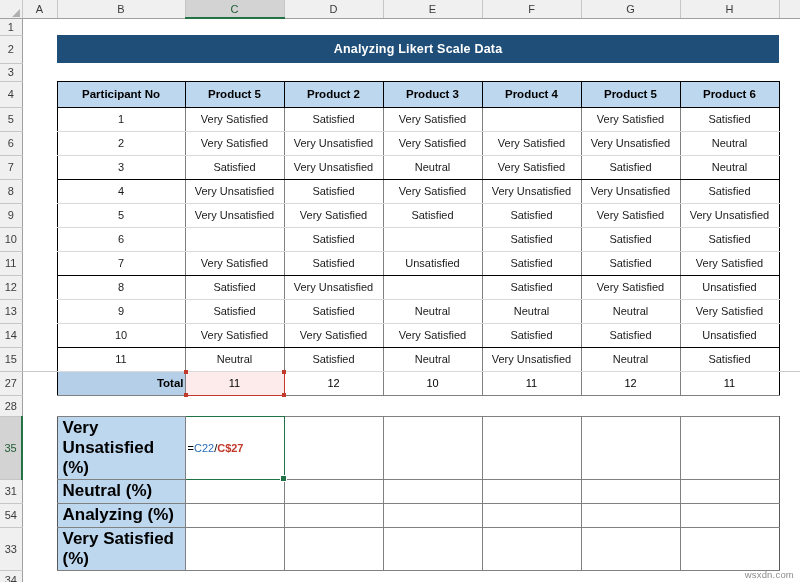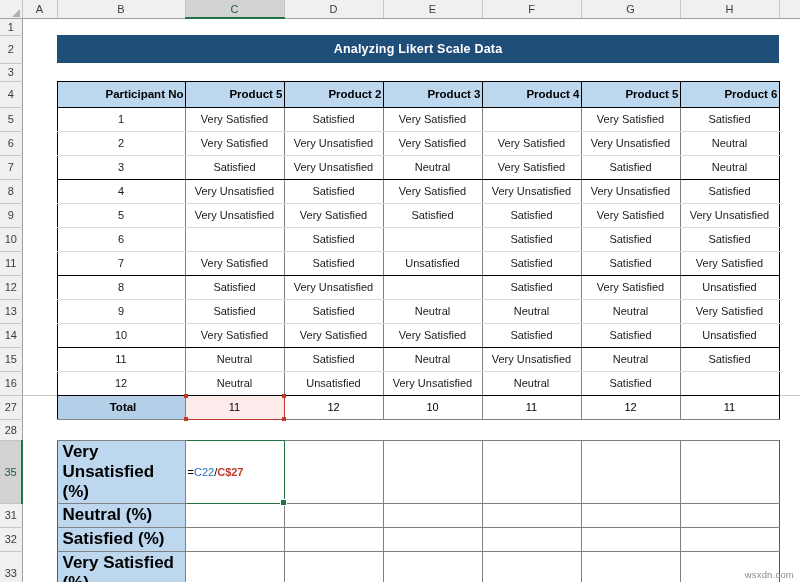--- a/index.html
+++ b/index.html
@@ -104,21 +104,21 @@
     text-align: center;
     vertical-align: middle;
     letter-spacing: 0.2px;
   }
 
   
   .thead {
     background: #bdd7ee;
     font-weight: bold;
     font-size: 11.5px;
-    text-align: right;
+    text-align: center;
     vertical-align: middle;
     border: 1px solid #000000;
     color: #000000;
   }
 
   
   .dcell {
     background: #ffffff;
     text-align: center;
     vertical-align: middle;
@@ -132,21 +132,21 @@
   }
   .dcell.thick-bottom { border-bottom: 1px solid #000000; }
   .dcell.first { border-left: 1px solid #000000; }
   .dcell.last  { border-right: 1px solid #000000; }
 
   
   .totlabel {
     background: #b4cfe7;
     font-weight: bold;
     font-size: 11.5px;
-    text-align: center;
+    text-align: right;
     padding-left: 5px;
     vertical-align: middle;
     border: 1px solid #808080;
     border-left: 1px solid #000000;
   }
   .totval {
     background: #ffffff;
     text-align: center;
     vertical-align: middle;
     border: 1px solid #808080;
@@ -430,32 +430,20 @@
         <tr style="height: 24px;">
           <td class="rowhdr">15</td>
           <td class="cell"></td>
           <td class="dcell first">11</td>
           <td class="dcell">Neutral</td>
           <td class="dcell">Satisfied</td>
           <td class="dcell">Neutral</td>
           <td class="dcell">Very Unsatisfied</td>
           <td class="dcell">Neutral</td>
           <td class="dcell last">Satisfied</td>
-          <td class="cell"></td>
-        </tr>
-        <tr style="height: 24px;">
-          <td class="rowhdr">16</td>
-          <td class="cell"></td>
-          <td class="dcell first thick-bottom">12</td>
-          <td class="dcell thick-bottom">Neutral</td>
-          <td class="dcell thick-bottom">Unsatisfied</td>
-          <td class="dcell thick-bottom">Very Unsatisfied</td>
-          <td class="dcell thick-bottom">Neutral</td>
-          <td class="dcell thick-bottom">Satisfied</td>
-          <td class="dcell last thick-bottom"></td>
           <td class="cell"></td>
         </tr>
       </tbody>
 
     <tbody>
         <tr style="height:24px">
       <td class="rowhdr hidden-break">27</td>
       <td class="cell" style="border-top:1px solid #c8c8c8"></td>
       <td class="totlabel">Total</td>
       <td class="totval ref-red">
@@ -510,23 +498,23 @@
           <td class="plabel">Neutral (%)</td>
           <td class="pcell"></td>
           <td class="pcell"></td>
           <td class="pcell"></td>
           <td class="pcell"></td>
           <td class="pcell"></td>
           <td class="pcell last"></td>
           <td class="cell"></td>
         </tr>
         <tr style="height: 24px;">
-          <td class="rowhdr">32</td>
-          <td class="cell"></td>
-          <td class="plabel">Satisfied (%)</td>
+          <td class="rowhdr">54</td>
+          <td class="cell"></td>
+          <td class="plabel">Analyzing (%)</td>
           <td class="pcell"></td>
           <td class="pcell"></td>
           <td class="pcell"></td>
           <td class="pcell"></td>
           <td class="pcell"></td>
           <td class="pcell last"></td>
           <td class="cell"></td>
         </tr>
         <tr style="height: 24px;">
           <td class="rowhdr">33</td>

